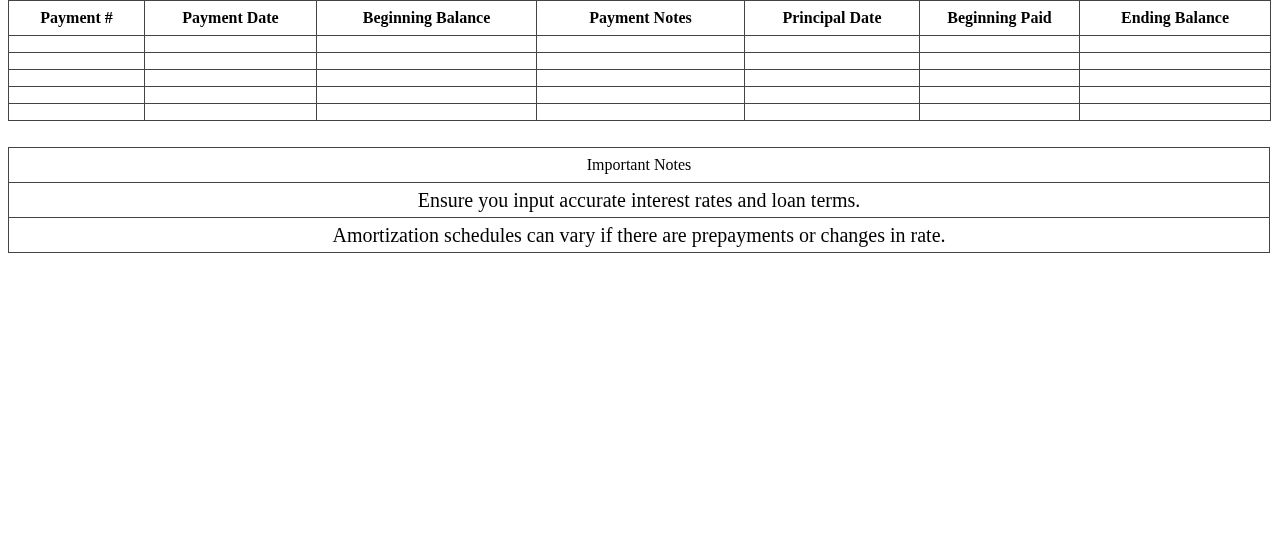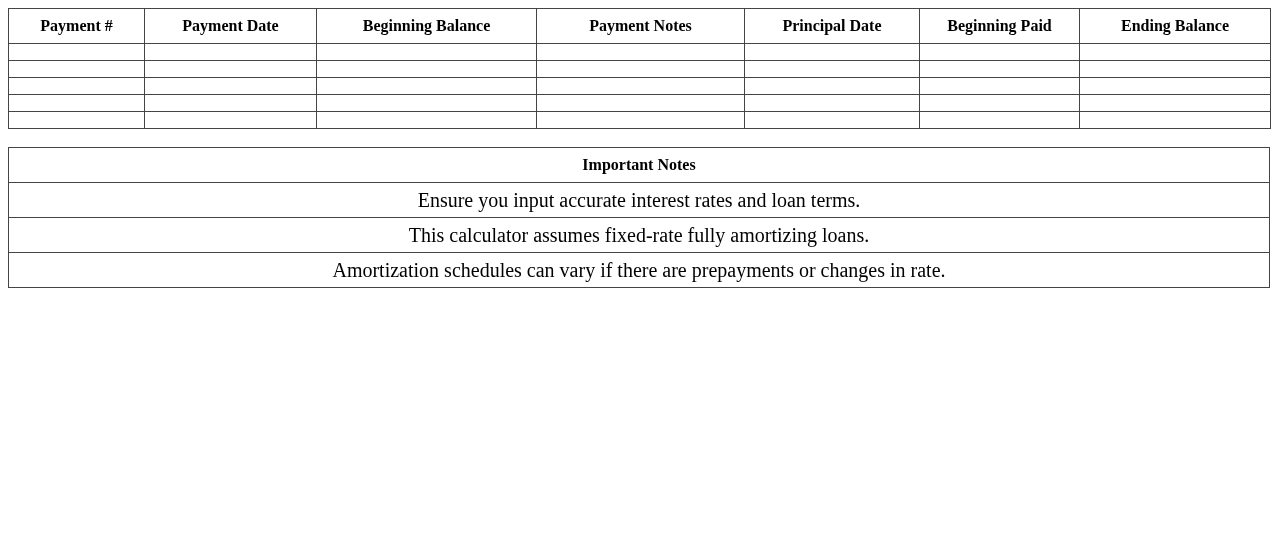--- a/index.html
+++ b/index.html
@@ -3,25 +3,25 @@
   <meta charset="utf-8">
   <style>
     html, body { margin: 0; padding: 0; background: #ffffff; }
     body {
       width: 1278px; height: 550px; position: relative;
       font-family: "Liberation Serif", "DejaVu Serif", serif;
       color: #000;
     }
     table { border-collapse: collapse; position: absolute; left: 8px; width: 1262px; table-layout: fixed; }
     td, th { border: 1px solid #444; padding: 0; }
-    #schedule { top: 8px; padding-left: 28px; }
+    #schedule { top: 0; padding-left: 28px; }
     #schedule th { height: 34px; font-size: 16px; font-weight: bold; text-align: center; }
     #schedule td { height: 16px; }
     #notes { top: 147px; }
-    #notes th { height: 34px; font-size: 16px; font-weight: bold; text-align: center; }
+    #notes th { height: 34px; font-size: 16px; font-weight: normal; text-align: center; }
     #notes td { height: 34px; font-size: 20px; text-align: center; }
   </style>
 </head>
 <body>
 
 <table id="schedule">
   <colgroup>
     <col style="width:136px">
       <col style="width:172px">
       <col style="width:220px">
@@ -94,19 +94,16 @@
   <thead>
     <tr>
       <th>Important Notes</th>
     </tr>
   </thead>
   <tbody>
     <tr>
         <td>Ensure you input accurate interest rates and loan terms.</td>
       </tr>
     <tr>
-        <td>This calculator assumes fixed-rate fully amortizing loans.</td>
-      </tr>
-    <tr>
         <td>Amortization schedules can vary if there are prepayments or changes in rate.</td>
       </tr>
   </tbody>
 </table>
 
 </body></html>

